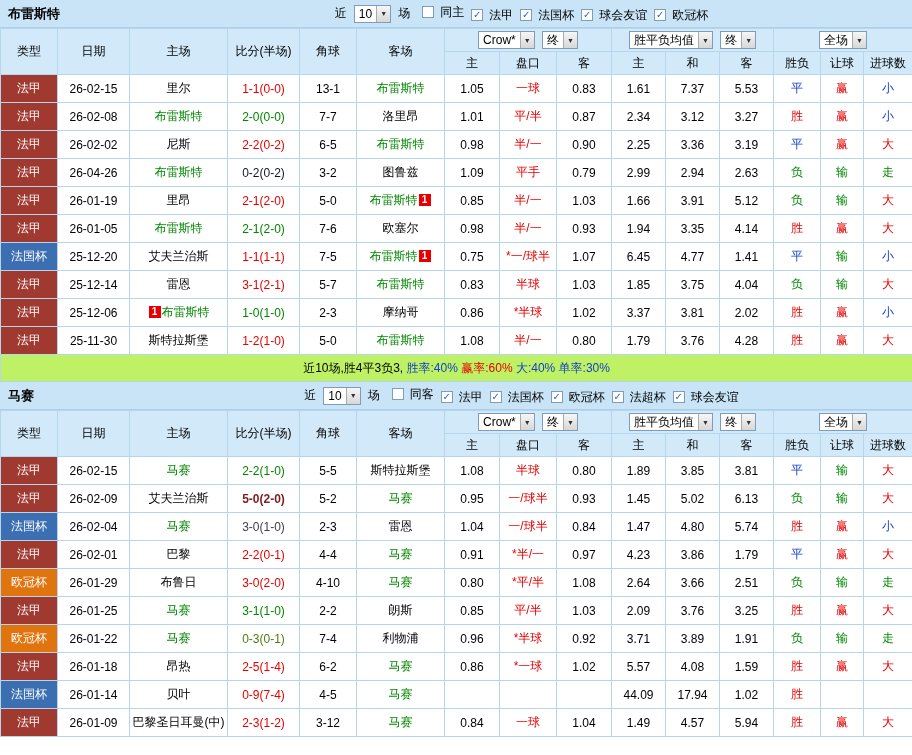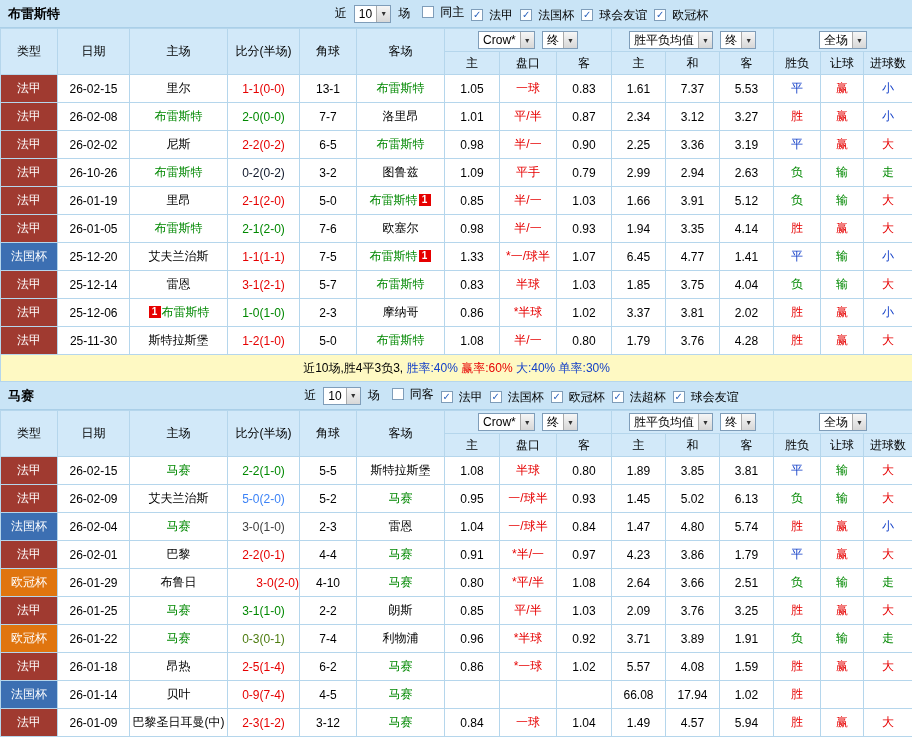--- a/index.html
+++ b/index.html
@@ -56,21 +56,21 @@
     border:1px solid #b5d6ec; text-align:center; padding:0;
     overflow:hidden; white-space:nowrap;
   }
   .grid thead th { background:#d2e9f9; font-weight:normal; height:23px; color:#000; }
   .grid td { background:#fff; height:28px; }
   td.type { color:#fff; }
   .badge1 {
     display:inline-block; width:12px; height:12px; background:#e60000; color:#fff;
     font-size:10px; line-height:12px; font-weight:bold; margin:0 1px; vertical-align:1px;
   }
-  td.summary { background:#fef9c3; height:27px; }
+  td.summary { background:#bef264; height:27px; }
   col.c1{width:57px}  col.c2{width:72px}  col.c3{width:98px}
   col.c4{width:72px}  col.c5{width:57px}  col.c6{width:88px}
   col.c7{width:55px}  col.c8{width:57px}  col.c9{width:55px}
   col.c10{width:54px} col.c11{width:54px} col.c12{width:54px}
   col.c13{width:47px} col.c14{width:43px} col.c15{width:49px}
 </style>
 </head>
 <body>
 
 <div class="page">
@@ -215,21 +215,21 @@
     <td>0.90</td>
     <td>2.25</td>
     <td>3.36</td>
     <td>3.19</td>
     <td style="color: rgb(20, 64, 200);">平</td>
     <td style="color: rgb(230, 0, 0);">赢</td>
     <td style="color: rgb(230, 0, 0);">大</td>
   </tr>
             <tr>
     <td class="type" style="background: rgb(160, 58, 48);">法甲</td>
-    <td>26-10-26</td>
+    <td>26-04-26</td>
     <td><span style="color: rgb(0, 136, 0);">布雷斯特</span></td>
     <td style="color: #0f172a;">0-2(0-2)</td>
     <td>3-2</td>
     <td><span>图鲁兹</span></td>
     <td>1.09</td>
     <td style="color: rgb(230, 0, 0);">平手</td>
     <td>0.79</td>
     <td>2.99</td>
     <td>2.94</td>
     <td>2.63</td>
@@ -271,21 +271,21 @@
     <td style="color: rgb(230, 0, 0);">赢</td>
     <td style="color: rgb(230, 0, 0);">大</td>
   </tr>
             <tr>
     <td class="type" style="background: rgb(60, 111, 178);">法国杯</td>
     <td>25-12-20</td>
     <td><span>艾夫兰治斯</span></td>
     <td style="color: rgb(230, 0, 0);">1-1(1-1)</td>
     <td>7-5</td>
     <td><span style="color: rgb(0, 136, 0);">布雷斯特</span><span class="badge1">1</span></td>
-    <td>1.33</td>
+    <td>0.75</td>
     <td style="color: rgb(230, 0, 0);">*一/球半</td>
     <td>1.07</td>
     <td>6.45</td>
     <td>4.77</td>
     <td>1.41</td>
     <td style="color: rgb(20, 64, 200);">平</td>
     <td style="color: rgb(0, 136, 0);">输</td>
     <td style="color: rgb(20, 64, 200);">小</td>
   </tr>
             <tr>
@@ -459,21 +459,21 @@
     <td>3.85</td>
     <td>3.81</td>
     <td style="color: rgb(20, 64, 200);">平</td>
     <td style="color: rgb(0, 136, 0);">输</td>
     <td style="color: rgb(230, 0, 0);">大</td>
   </tr>
             <tr>
     <td class="type" style="background: rgb(160, 58, 48);">法甲</td>
     <td>26-02-09</td>
     <td><span>艾夫兰治斯</span></td>
-    <td style="color: #3b82f6;">5-0(2-0)</td>
+    <td style="color: #7f1d1d; font-weight: bold;">5-0(2-0)</td>
     <td>5-2</td>
     <td><span style="color: rgb(0, 136, 0);">马赛</span></td>
     <td>0.95</td>
     <td style="color: rgb(230, 0, 0);">一/球半</td>
     <td>0.93</td>
     <td>1.45</td>
     <td>5.02</td>
     <td>6.13</td>
     <td style="color: rgb(0, 136, 0);">负</td>
     <td style="color: rgb(0, 136, 0);">输</td>
@@ -510,21 +510,21 @@
     <td>3.86</td>
     <td>1.79</td>
     <td style="color: rgb(20, 64, 200);">平</td>
     <td style="color: rgb(230, 0, 0);">赢</td>
     <td style="color: rgb(230, 0, 0);">大</td>
   </tr>
             <tr>
     <td class="type" style="background: rgb(224, 117, 15);">欧冠杯</td>
     <td>26-01-29</td>
     <td><span>布鲁日</span></td>
-    <td style="color: rgb(230, 0, 0); text-align: right;">3-0(2-0)</td>
+    <td style="color: rgb(230, 0, 0);">3-0(2-0)</td>
     <td>4-10</td>
     <td><span style="color: rgb(0, 136, 0);">马赛</span></td>
     <td>0.80</td>
     <td style="color: rgb(230, 0, 0);">*平/半</td>
     <td>1.08</td>
     <td>2.64</td>
     <td>3.66</td>
     <td>2.51</td>
     <td style="color: rgb(0, 136, 0);">负</td>
     <td style="color: rgb(0, 136, 0);">输</td>
@@ -584,21 +584,21 @@
             <tr>
     <td class="type" style="background: rgb(60, 111, 178);">法国杯</td>
     <td>26-01-14</td>
     <td><span>贝叶</span></td>
     <td style="color: rgb(230, 0, 0);">0-9(7-4)</td>
     <td>4-5</td>
     <td><span style="color: rgb(0, 136, 0);">马赛</span></td>
     <td></td>
     <td></td>
     <td></td>
-    <td>66.08</td>
+    <td>44.09</td>
     <td>17.94</td>
     <td>1.02</td>
     <td style="color: rgb(230, 0, 0);">胜</td>
     <td></td>
     <td></td>
   </tr>
             <tr>
     <td class="type" style="background: rgb(160, 58, 48);">法甲</td>
     <td>26-01-09</td>
     <td><span>巴黎圣日耳曼(中)</span></td>

